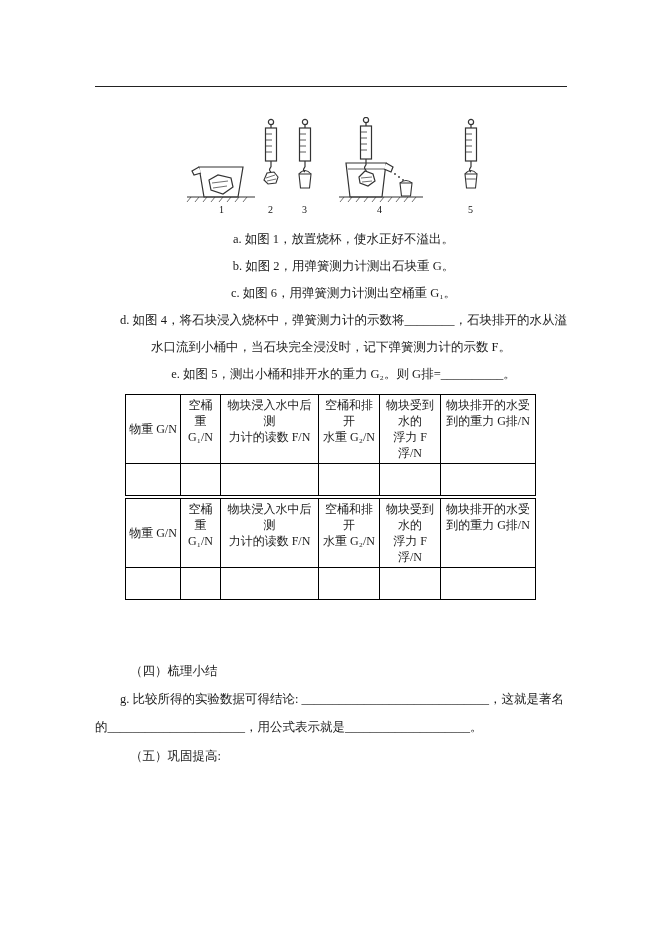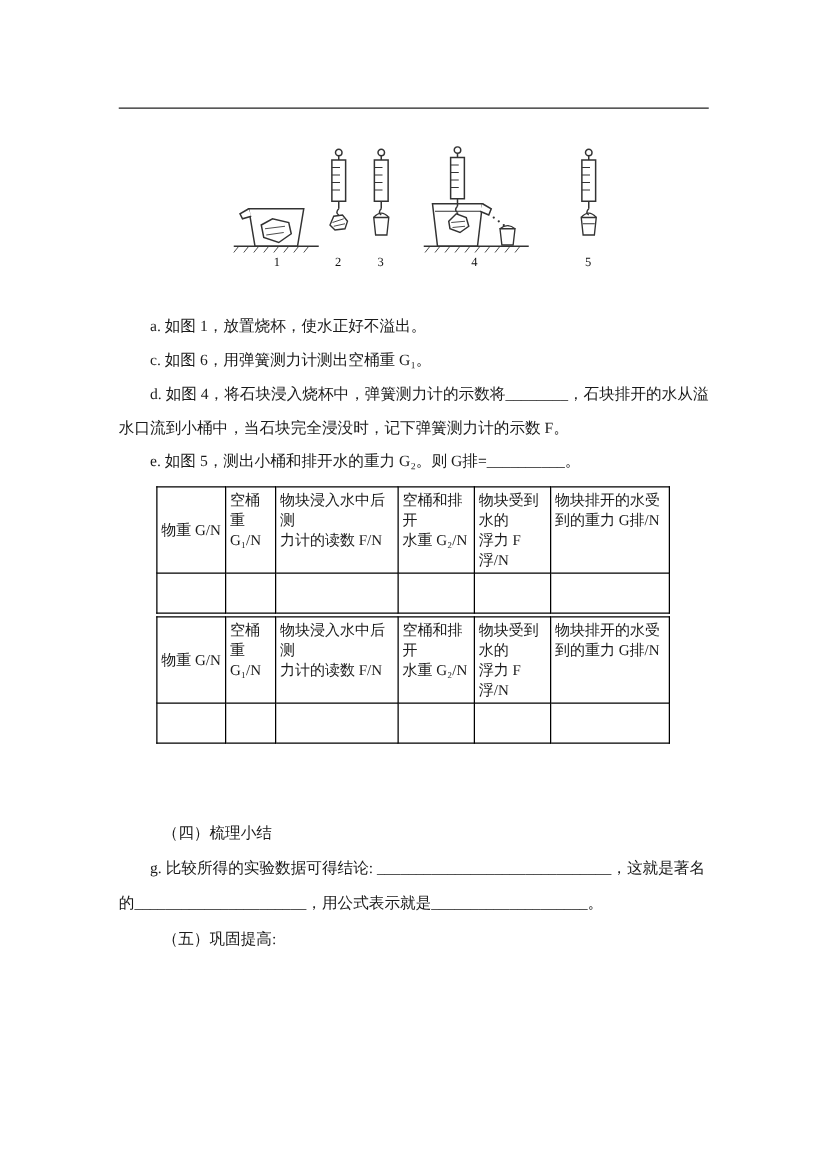--- a/index.html
+++ b/index.html
@@ -8,31 +8,31 @@
     width:661px; height:935px; position:relative;
     font-family:"Liberation Serif","DejaVu Serif",serif;
     font-size:12.5px; color:#1a1a1a;
   }
   .page { position:absolute; left:95px; top:86px; width:472px; }
   .top-rule { border-top:1.5px solid #222; width:100%; height:0; }
 
   .figure-wrap { margin:30px 0 0 86px; width:336px; }
   .figure-wrap svg { display:block; }
 
-  .steps { margin-top:31px; }
+  .steps { margin-top:9px;text-align:center; }
   .steps p { line-height:27px; text-indent:25px; }
 
   table.exp {
     border-collapse:collapse; table-layout:fixed;
     width:410px; margin-left:30px; margin-top:6px;
     font-size:12px;
   }
   table.exp th, table.exp td {
     border:1px solid #000; font-weight:normal;
-    padding:2px 3px; text-align:left; vertical-align:top;
+    padding:2px 3px; text-align:center; vertical-align:top;
     line-height:16px; white-space:pre-line; overflow:hidden;
   }
   table.exp th { height:58px; }
   table.exp th.first { vertical-align:middle; }
   table.exp td { height:32px; }
 
   .repeat-note { margin-top:48px; line-height:27px; }
   table.exp.second { margin-top:2px; }
 
   .section-title { margin-top:58px; line-height:27px; text-indent:35px;font-family:Liberation Serif, serif; }
@@ -116,20 +116,21 @@
       <text x="38" y="96" font-size="10" fill="#111">1</text>
       <text x="87" y="96" font-size="10" fill="#111">2</text>
       <text x="121" y="96" font-size="10" fill="#111">3</text>
       <text x="196" y="96" font-size="10" fill="#111">4</text>
       <text x="287" y="96" font-size="10" fill="#111">5</text>
     </svg>
   </div>
 
   <div class="steps">
     <p>a. 如图 1，放置烧杯，使水正好不溢出。</p>
+    <p>b. 如图 2，用弹簧测力计测出石块重 G。</p>
     <p>c. 如图 6，用弹簧测力计测出空桶重 G₁。</p>
     <p>d. 如图 4，将石块浸入烧杯中，弹簧测力计的示数将________，石块排开的水从溢水口流到小桶中，当石块完全浸没时，记下弹簧测力计的示数 F。</p>
     <p>e. 如图 5，测出小桶和排开水的重力 G₂。则 G排=__________。</p>
   </div>
 
   <table class="exp">
     <colgroup>
       <col style="width:55px">
         <col style="width:40px">
         <col style="width:98px">

